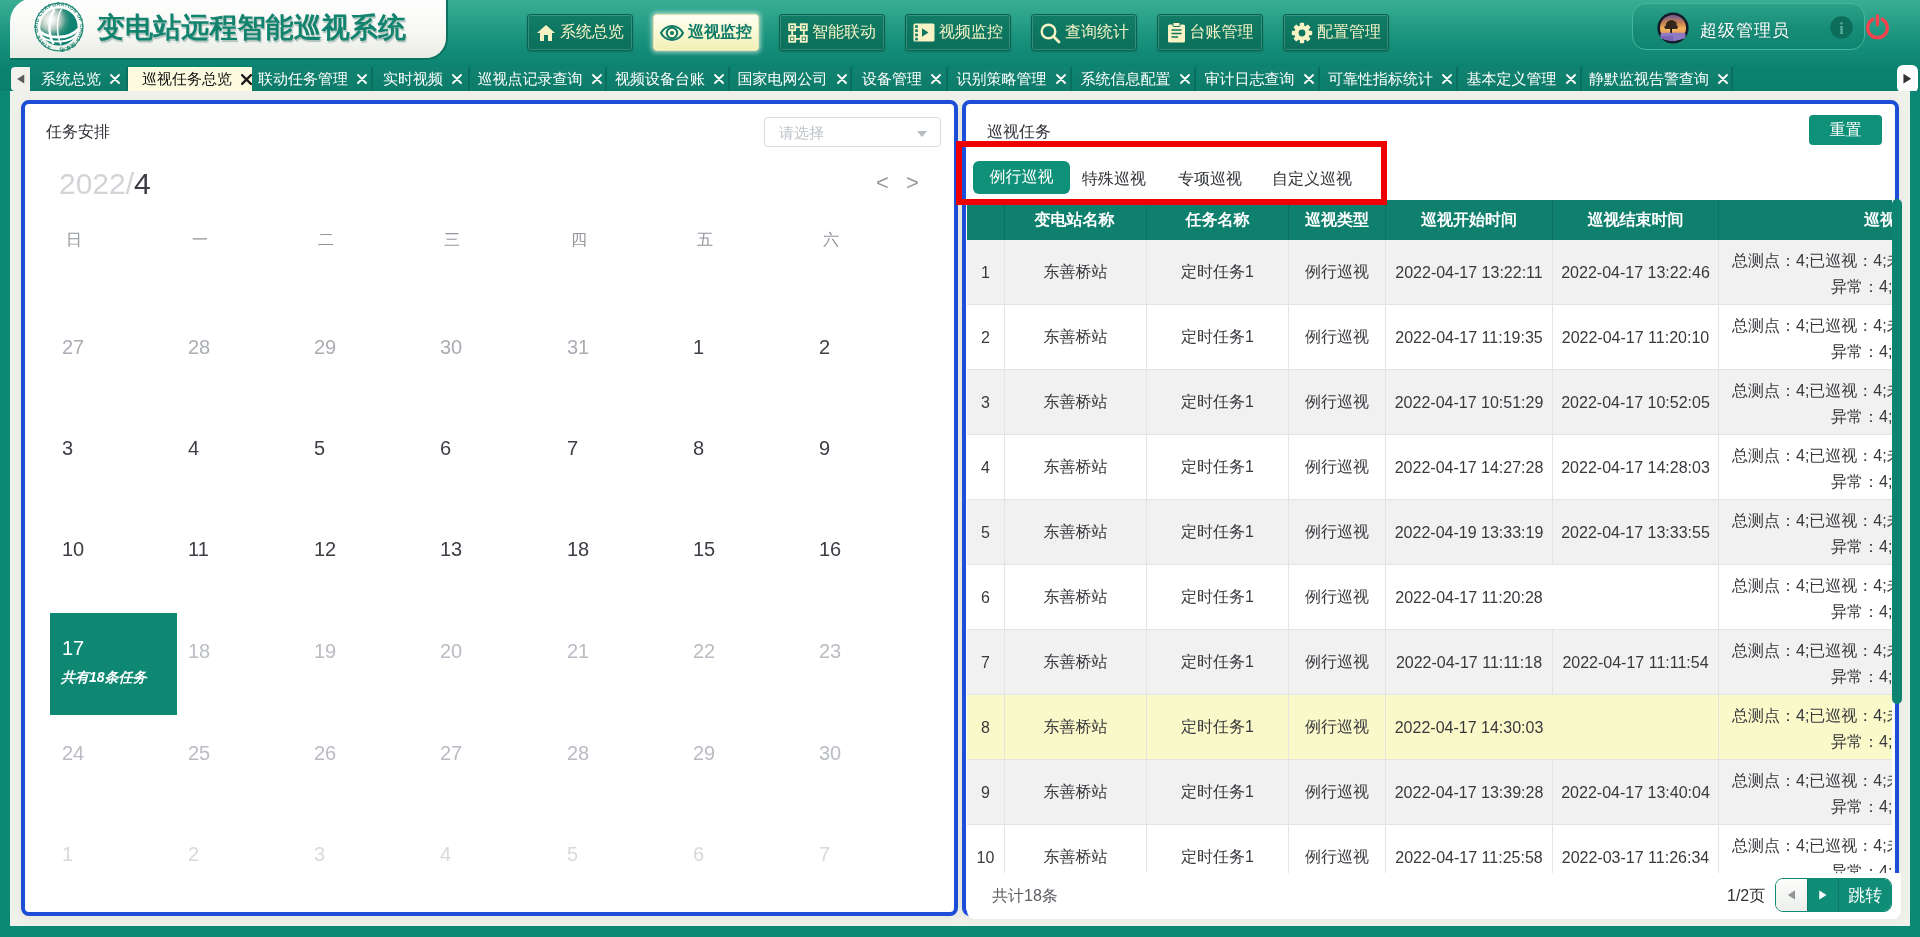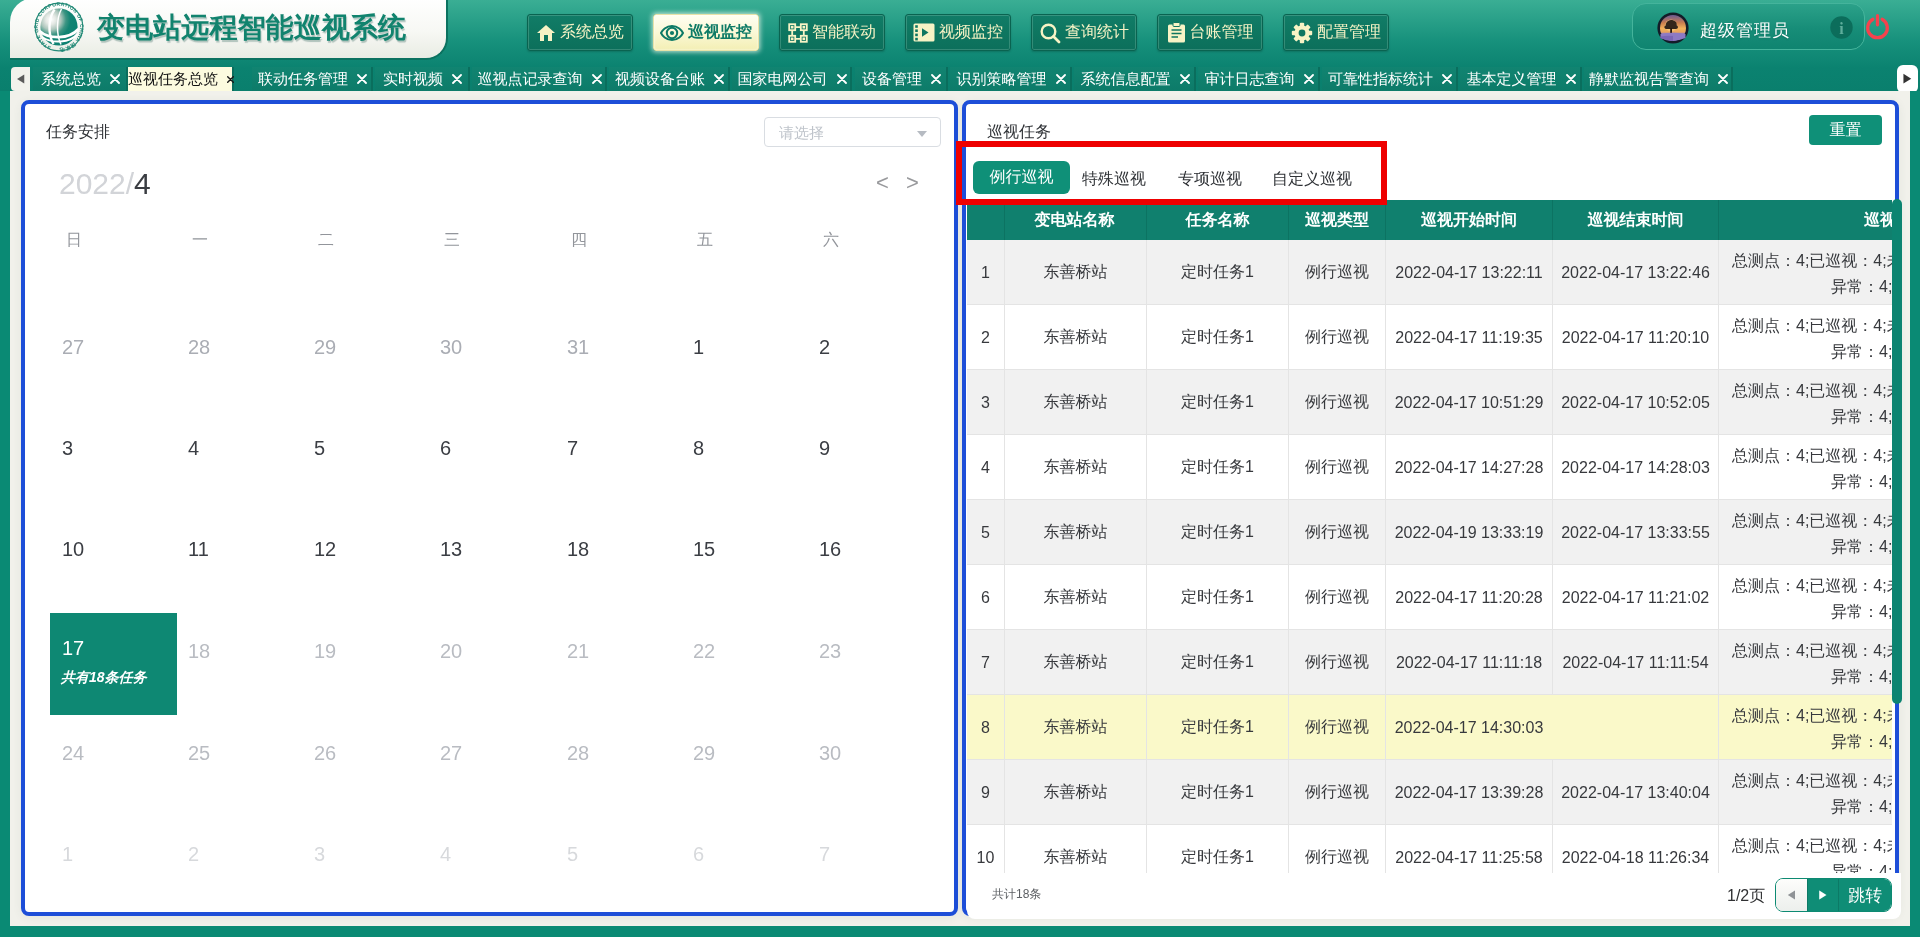--- a/index.html
+++ b/index.html
@@ -72,21 +72,21 @@
 .trow{position:absolute;left:0;width:926px;height:65px;border-bottom:1px solid #e4e4e4}
 .td{position:absolute;top:0;height:65px;display:flex;align-items:center;justify-content:center;
  font-size:16px;color:#37393d;white-space:nowrap;border-left:1px solid #e4e4e4}
 .td.first{border-left:none}
 .r-odd{background:#f1f1f1}
 .r-even{background:#fff}
 .r-yel{background:#faf9c9}
 .c6l{position:absolute;white-space:nowrap;font-size:16px;color:#37393d}
 #vscroll{position:absolute;left:926px;top:95px;width:10px;height:505px;border-radius:5px;background:#0c8471;z-index:10}
 #pager{position:absolute;left:1px;top:769px;width:934px;height:46px;background:#fff;border-radius:0 0 8px 8px}
-#total{position:absolute;left:25px;top:13px;font-size:12px;color:#5c5f63}
+#total{position:absolute;left:25px;top:13px;font-size:16px;color:#5c5f63}
 #pgno{position:absolute;left:760px;top:13px;font-size:16px;color:#303133}
 #pggroup{position:absolute;left:808px;top:5px;width:117px;height:34px;border:1px solid #0d8a72;
  border-radius:8px;overflow:hidden;display:flex}
 .pseg{height:100%;display:flex;align-items:center;justify-content:center}
 .strip{position:absolute;background:#0a8a74;z-index:60}
 </style>
 </head>
 <body>
 <div id="app">
 
@@ -222,21 +222,21 @@
   <div id="tabbar">
   <div class="arrbox" style="left:11px;top:0;width:19px;height:24px;border-radius:4px 0 0 4px">
           <span style="font-size:11px">◀</span>
         </div>
 <div class="tb" style="left:33px;width:95px">
           <span>系统总览</span>
           <svg width="10" height="10" viewBox="0 0 10 10">
             <path d="M1 1 L9 9 M9 1 L1 9" stroke="#ffffff" stroke-width="1.8" stroke-linecap="round"></path>
           </svg>
         </div>
-<div class="tb on" style="left:128px;width:106px">
+<div class="tb on" style="left:128px;width:138px">
           <span>巡视任务总览</span>
           <svg width="11" height="11" viewBox="0 0 10 10">
             <path d="M1 1 L9 9 M9 1 L1 9" stroke="#1a1a1a" stroke-width="2" stroke-linecap="round"></path>
           </svg>
         </div>
 <div class="tb" style="left:252px;width:121px">
           <span>联动任务管理</span>
           <svg width="10" height="10" viewBox="0 0 10 10">
             <path d="M1 1 L9 9 M9 1 L1 9" stroke="#ffffff" stroke-width="1.8" stroke-linecap="round"></path>
           </svg>
@@ -446,21 +446,20 @@
 <div class="td" style="left:751px;width:175px;border-left:1px solid #e4e4e4"></div>
 <div class="c6l" style="top:11px;left:765px">总测点：4;已巡视：4;未巡视：0;</div>
 <div class="c6l" style="top:37px;left:864px">异常：4;正常：0</div>
           </div>
 <div class="trow r-even" style="top:365px">
             <div class="td first" style="left:0;width:37px">6</div>
 <div class="td" style="left:37px;width:142px">东善桥站</div>
 <div class="td" style="left:179px;width:142px">定时任务1</div>
 <div class="td" style="left:321px;width:97px">例行巡视</div>
 <div class="td" style="left:418px;width:167px">2022-04-17 11:20:28</div>
-<div class="td" style="left:585px;width:166px">2022-04-17 11:21:02</div>
 <div class="td" style="left:751px;width:175px;border-left:1px solid #e4e4e4"></div>
 <div class="c6l" style="top:11px;left:765px">总测点：4;已巡视：4;未巡视：0;</div>
 <div class="c6l" style="top:37px;left:864px">异常：4;正常：0</div>
           </div>
 <div class="trow r-odd" style="top:430px">
             <div class="td first" style="left:0;width:37px">7</div>
 <div class="td" style="left:37px;width:142px">东善桥站</div>
 <div class="td" style="left:179px;width:142px">定时任务1</div>
 <div class="td" style="left:321px;width:97px">例行巡视</div>
 <div class="td" style="left:418px;width:167px">2022-04-17 11:11:18</div>
@@ -489,21 +488,21 @@
 <div class="td" style="left:751px;width:175px;border-left:1px solid #e4e4e4"></div>
 <div class="c6l" style="top:11px;left:765px">总测点：4;已巡视：4;未巡视：0;</div>
 <div class="c6l" style="top:37px;left:864px">异常：4;正常：0</div>
           </div>
 <div class="trow r-even" style="top:625px">
             <div class="td first" style="left:0;width:37px">10</div>
 <div class="td" style="left:37px;width:142px">东善桥站</div>
 <div class="td" style="left:179px;width:142px">定时任务1</div>
 <div class="td" style="left:321px;width:97px">例行巡视</div>
 <div class="td" style="left:418px;width:167px">2022-04-17 11:25:58</div>
-<div class="td" style="left:585px;width:166px">2022-04-18 11:26:34</div>
+<div class="td" style="left:585px;width:166px">2022-03-17 11:26:34</div>
 <div class="td" style="left:751px;width:175px;border-left:1px solid #e4e4e4"></div>
 <div class="c6l" style="top:11px;left:765px">总测点：4;已巡视：4;未巡视：0;</div>
 <div class="c6l" style="top:37px;left:864px">异常：4;正常：0</div>
           </div>
     </div>
     <div id="vscroll"></div>
     <div id="pager">
       <div id="total">共计18条</div>
       <div id="pgno">1/2页</div>
       <div id="pggroup">

